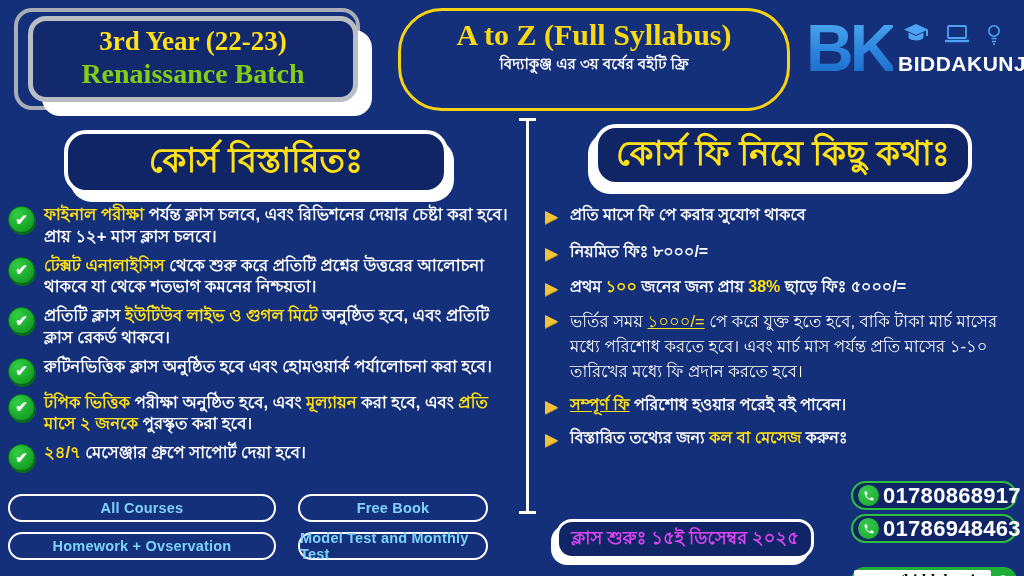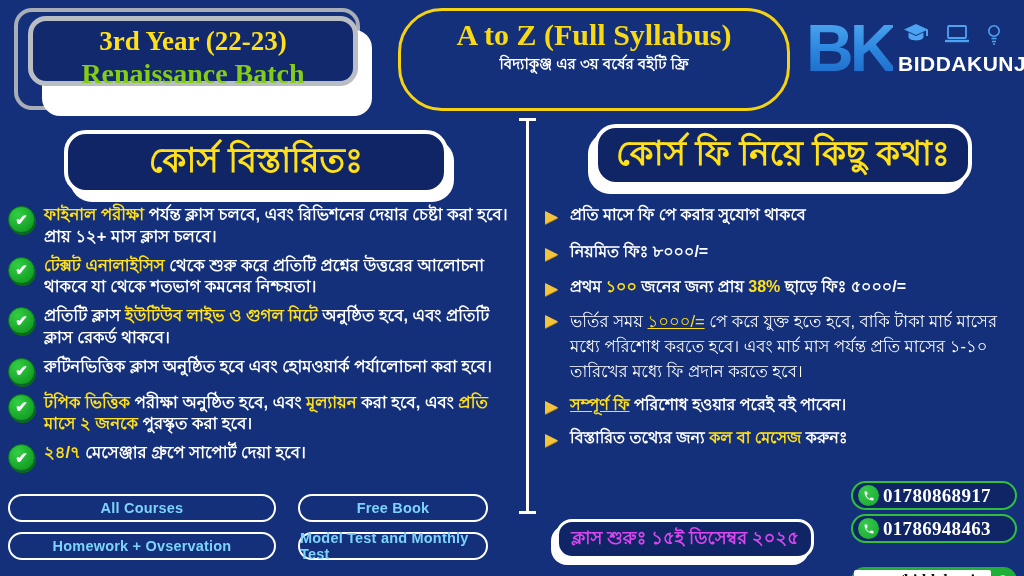--- a/index.html
+++ b/index.html
@@ -3,21 +3,21 @@
 <meta charset="utf-8">
 <style>
   html,body{margin:0;padding:0;}
   #canvas{position:relative;width:1024px;height:576px;background:#15307a;overflow:hidden;
           font-family:"Liberation Sans",sans-serif;}
 
   
   .batch-deco{position:absolute;left:14px;top:8px;width:338px;height:94px;
               border:4px solid #a9adb5;border-radius:18px;}
   .batch-shadow{position:absolute;left:42px;top:30px;width:330px;height:86px;background:#fff;border-radius:18px;}
-  .batch-box{position:absolute;left:28px;top:16px;width:330px;height:70px;background:#12296d;
+  .batch-box{position:absolute;left:28px;top:16px;width:330px;height:86px;background:#12296d;
              border:5px solid #b9bdc4;border-radius:18px;text-align:center;box-sizing:border-box;}
   .batch-line1{font-family:"Liberation Serif",serif;font-weight:bold;font-size:27px;color:#ffe019;margin-top:5px;}
   .batch-line2{font-family:"Liberation Serif",serif;font-weight:bold;font-size:28px;color:#84cc16;margin-top:1px;}
 
   
   .a2z{position:absolute;left:398px;top:8px;width:392px;height:103px;border:3px solid #f5d312;
        border-radius:44px;text-align:center;box-sizing:border-box;}
   .a2z-title{font-family:"Liberation Serif",serif;font-weight:bold;font-size:30px;color:#f8d912;margin-top:8px;line-height:1.05;}
   .a2z-sub{font-size:15px;color:#ffffff;font-weight:bold;margin-top:1px;}
 
@@ -75,21 +75,21 @@
   
   .class-pill{position:absolute;left:556px;top:519px;width:258px;height:40px;background:#0f2565;
               border:3px solid #fff;border-radius:16px;box-shadow:-5px 6px 0 #fff;
               display:flex;align-items:center;justify-content:center;
               font-size:18px;font-weight:bold;color:#d946ef;box-sizing:border-box;}
   .contacts{position:absolute;right:7px;top:481px;width:166px;}
   .phone-pill{height:29px;border:2px solid #2fbf3f;border-radius:15px;background:#0f2565;
               display:flex;align-items:center;gap:4px;padding:0 5px;margin-bottom:4px;box-sizing:border-box;}
   .phone-ic{width:21px;height:21px;border-radius:50%;background:radial-gradient(circle at 35% 30%,#36c94c,#18a82e);
             display:flex;align-items:center;justify-content:center;flex:0 0 auto;}
-  .phone-num{font-family:Liberation Serif, serif;font-weight:bold;font-size:19px;color:#fff;letter-spacing:0.3px;}
+  .phone-num{font-family:Liberation Sans, sans-serif;font-weight:bold;font-size:22px;color:#fff;letter-spacing:0.3px;}
   .mme{height:27px;background:#1faf38;border-radius:14px;display:flex;align-items:center;padding:3px 6px 3px 3px;box-sizing:border-box;margin-top:24px;}
   .mme-label{background:#fff;border-radius:2px;height:21px;flex:1;display:flex;align-items:center;justify-content:center;
              font-family:"Liberation Serif",serif;font-weight:bold;font-size:16px;color:#101010;}
   .mme-ic{margin-left:6px;flex:0 0 auto;display:flex;}
 </style>
 </head>
 <body>
 
 <div id="canvas">
 

